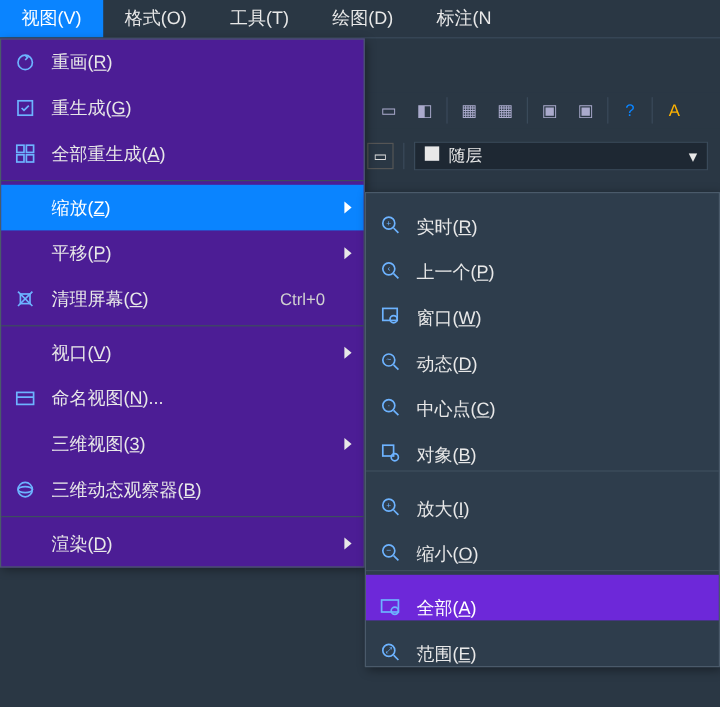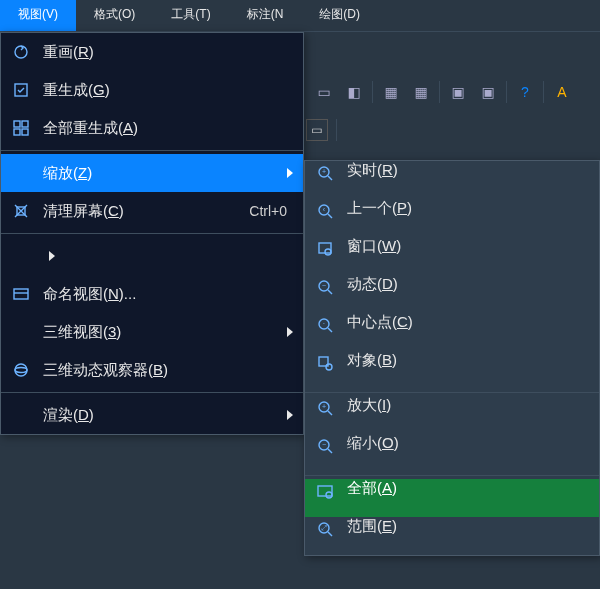--- a/index.html
+++ b/index.html
@@ -15,21 +15,21 @@
   }
   .menubar {
     display: flex;
     background: #2a3744;
     height: 32px;
     border-bottom: 1px solid #3a4a5a;
   }
   .menubar-item {
     padding: 6px 18px;
     cursor: pointer;
-    font-size: 12px;
+    font-size: 15px;
   }
   .menubar-item.active {
     background: #0a84ff;
     color: #fff;
   }
   .toolbar-strip {
     position: absolute;
     left: 306px;
     top: 77px;
     right: 0;
@@ -69,21 +69,21 @@
     align-items:center;
     padding:0 8px;
     background:#1e2833;
     justify-content:space-between;
   }
   .layer-select .sq { width:12px;height:12px;background:#e8e8e8;display:inline-block;margin-right:8px; }
   .dropdown {
     position:absolute;
     left:0; top:32px;
     width:304px;
-    background:#0f172a;
+    background:#4c1d95;
     border:1px solid #4a5a6a;
     box-shadow: 2px 2px 8px rgba(0,0,0,0.4);
   }
   .dd-item {
     display:flex;
     align-items:center;
     height:38px;
     padding: 0 10px 0 8px;
     font-size:15px;
     cursor:pointer;
@@ -91,86 +91,90 @@
   }
   .dd-item.highlight { background:#0a84ff; color:#fff;justify-content:flex-end; }
   .dd-icon {
     width:24px; height:24px;
     display:flex;align-items:center;justify-content:center;
     margin-right:10px;
     color:#6db3ff;
     flex-shrink:0;
   }
   .dd-label { flex:1; }
-  .dd-shortcut { color:#d0d0d0; margin-right:6px; font-size:14px; }
+  .dd-shortcut { color:#d0d0d0; margin-right:22px; font-size:14px; }
   .dd-arrow {
     width:0;height:0;
     border-top:5px solid transparent;
     border-bottom:5px solid transparent;
     border-left:6px solid currentColor;
     margin-left:6px;
   }
   .dd-sep { height:1px; background:#3e4e5e; margin:3px 0; }
 
   .submenu {
     position:absolute;
     left:304px; top:160px;
     width:296px;
     background:#2e3d4c;
     border:1px solid #4a5a6a;
     box-shadow: 2px 2px 8px rgba(0,0,0,0.4);
   }
   .sm-item {
     display:flex;
-    align-items:flex-start;
+    align-items:flex-end;
     height:38px;
     padding:0 10px 0 8px;
     font-size:15px;
     cursor:pointer;
   }
-  .sm-item.highlight { background:#15803d; color:#fff; }
+  .sm-item.highlight { background:#6d28d9; color:#fff; }
   .sm-icon {
     width:24px;height:24px;
     display:flex;align-items:center;justify-content:center;
     margin-right:10px;
     color:#6db3ff;
     flex-shrink:0;
   }
   .sm-sep { height:1px; background:#3e4e5e; margin:3px 0; }
   u { text-decoration: underline; }
 </style>
 </head>
 <body>
 
 <div class="menubar" id="menubar">
     <div class="menubar-item active">视图(V)</div>
     <div class="menubar-item">格式(O)</div>
     <div class="menubar-item">工具(T)</div>
+    <div class="menubar-item">绘图(D)</div>
     <div class="menubar-item">标注(N</div>
-    <div class="menubar-item">绘图(D)</div>
   </div>
 
 <div class="toolbar-strip">
   <div class="tb-btn">▭</div>
   <div class="tb-btn">◧</div>
   <div class="tb-sep"></div>
   <div class="tb-btn">▦</div>
   <div class="tb-btn">▦</div>
   <div class="tb-sep"></div>
   <div class="tb-btn">▣</div>
   <div class="tb-btn">▣</div>
   <div class="tb-sep"></div>
   <div class="tb-btn" style="color:#0a84ff">?</div>
   <div class="tb-sep"></div>
   <div class="tb-btn" style="color:#ffb300">A</div>
 </div>
 
 <div class="layer-row">
   <div class="lbox">▭</div>
   <div class="tb-sep"></div>
+  <div class="layer-select">
+    <span><span class="sq"></span><span>随层</span></span>
+    <span>▾</span>
+  </div>
 </div>
 
 <div class="dropdown" id="viewMenu">
     <div class="dd-item">
       <span class="dd-icon">
         <svg width="18" height="18" viewBox="0 0 18 18" fill="none" stroke="currentColor" stroke-width="1.4">
           <circle cx="9" cy="9" r="6"></circle>
           <path d="M9 3l2 2-2 2"></path>
         </svg>
       </span>
@@ -196,32 +200,38 @@
       </span>
       <span class="dd-label"><span>全部重生成(<u>A</u>)</span></span>
     </div>
     <div class="dd-sep"></div>
     <div class="dd-item highlight">
       <span class="dd-icon"></span>
       <span class="dd-label"><span>缩放(<u>Z</u>)</span></span>
       <span class="dd-arrow"></span>
     </div>
     <div class="dd-item">
+      <span class="dd-icon"></span>
+      <span class="dd-label"><span>平移(<u>P</u>)</span></span>
+      <span class="dd-arrow"></span>
+    </div>
+    <div class="dd-item">
       <span class="dd-icon">
         <svg width="18" height="18" viewBox="0 0 18 18" fill="none" stroke="currentColor" stroke-width="1.4">
           <path d="M3 3l12 12M3 15L15 3"></path>
           <rect x="5" y="5" width="8" height="8"></rect>
         </svg>
       </span>
       <span class="dd-label"><span>清理屏幕(<u>C</u>)</span></span>
       <span class="dd-shortcut">Ctrl+0</span>
     </div>
     <div class="dd-sep"></div>
     <div class="dd-item">
       <span class="dd-icon"></span>
+      <span class="dd-label"><span>视口(<u>V</u>)</span></span>
       <span class="dd-arrow"></span>
     </div>
     <div class="dd-item">
       <span class="dd-icon">
         <svg width="18" height="18" viewBox="0 0 18 18" fill="none" stroke="currentColor" stroke-width="1.4">
           <rect x="2" y="4" width="14" height="10"></rect>
           <path d="M2 8h14"></path>
         </svg>
       </span>
       <span class="dd-label"><span>命名视图(<u>N</u>)...</span></span>

